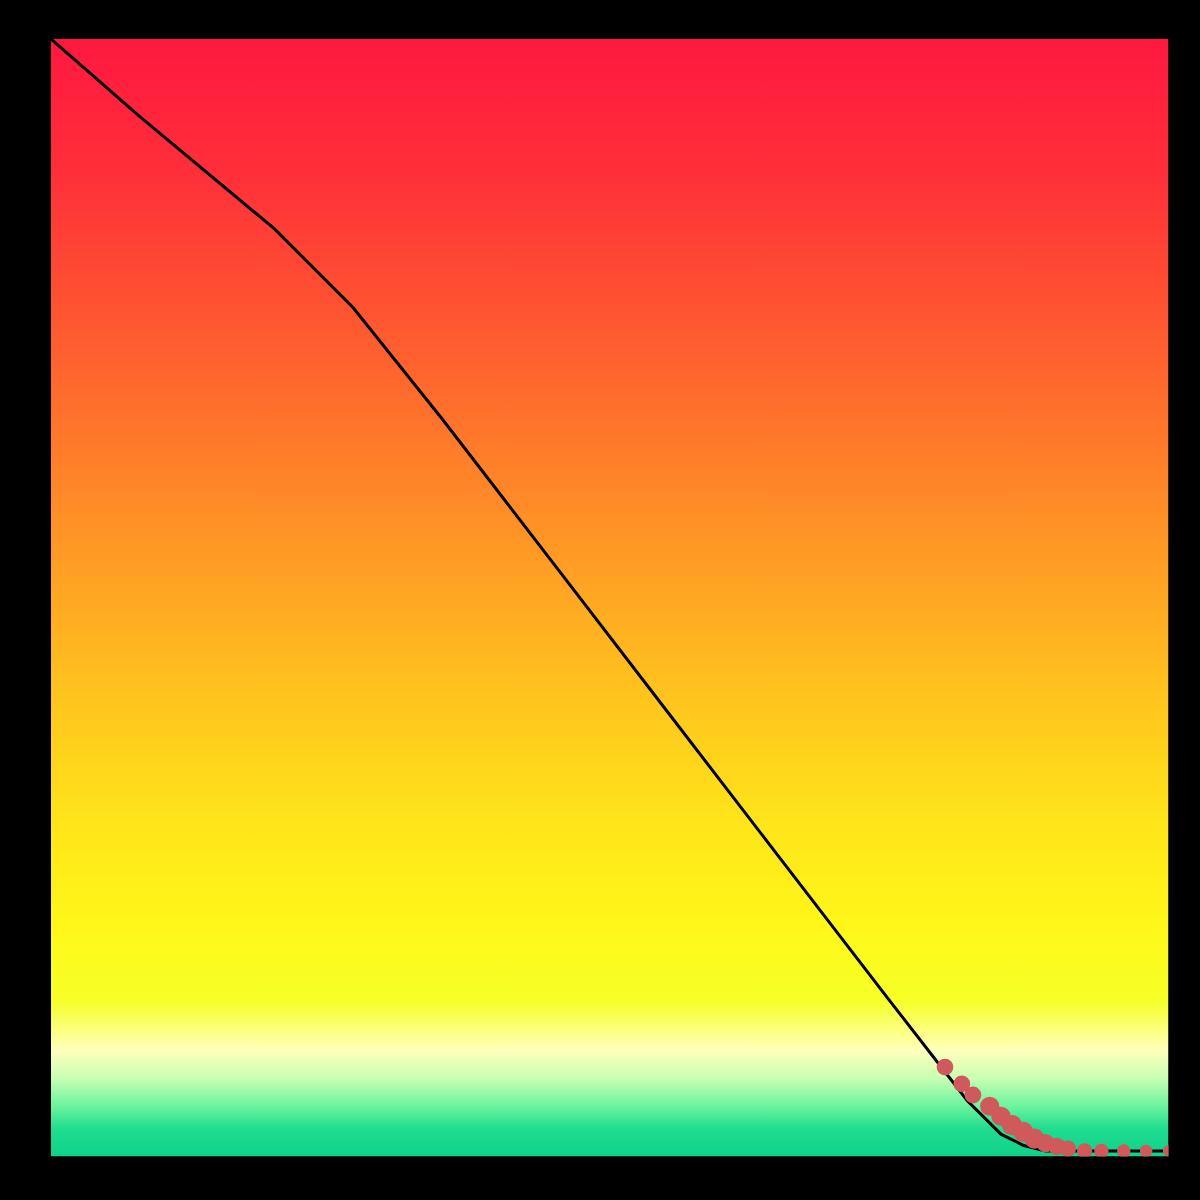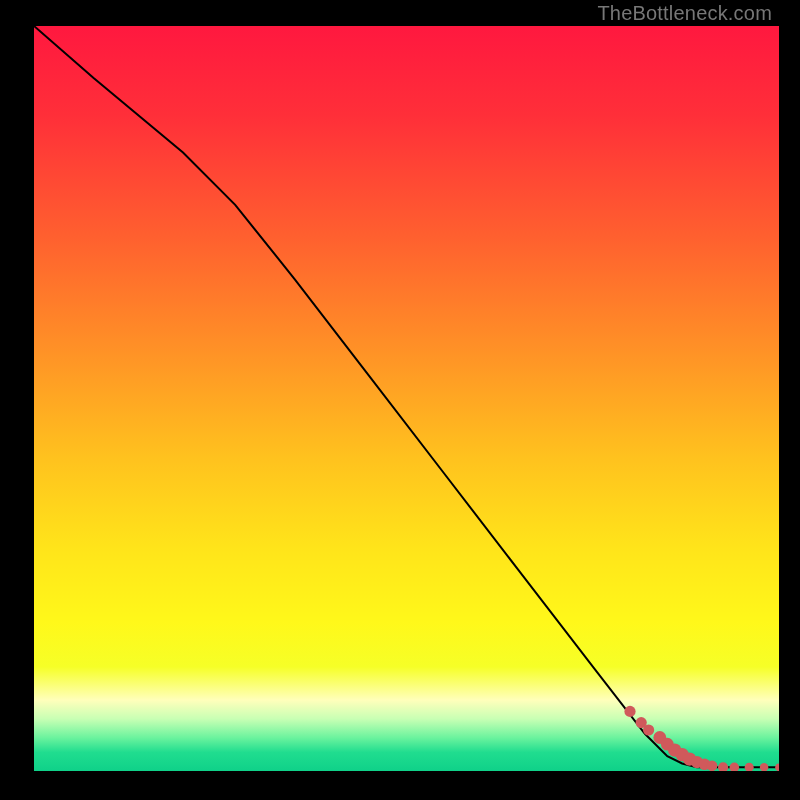--- a/index.html
+++ b/index.html
@@ -32,21 +32,20 @@
     top: 26px;
     width: 745px;
     height: 745px;
   }
   svg { display: block; }
 </style>
 </head>
 <body>
 
 <div class="outer">
-  <div class="attrib">TheBottleneck.com</div>
 
   <div class="plot-wrap">
     <svg id="chart-svg" width="745" height="745" viewBox="0 0 745 745">
       <defs>
         <linearGradient id="bg-grad" x1="0" y1="0" x2="0" y2="1">
             <stop offset="0.00%" stop-color="#ff183f"></stop>
             <stop offset="12.00%" stop-color="#ff2f39"></stop>
             <stop offset="28.00%" stop-color="#ff5f2f"></stop>
             <stop offset="44.00%" stop-color="#ff9326"></stop>
             <stop offset="58.00%" stop-color="#ffc21e"></stop>

